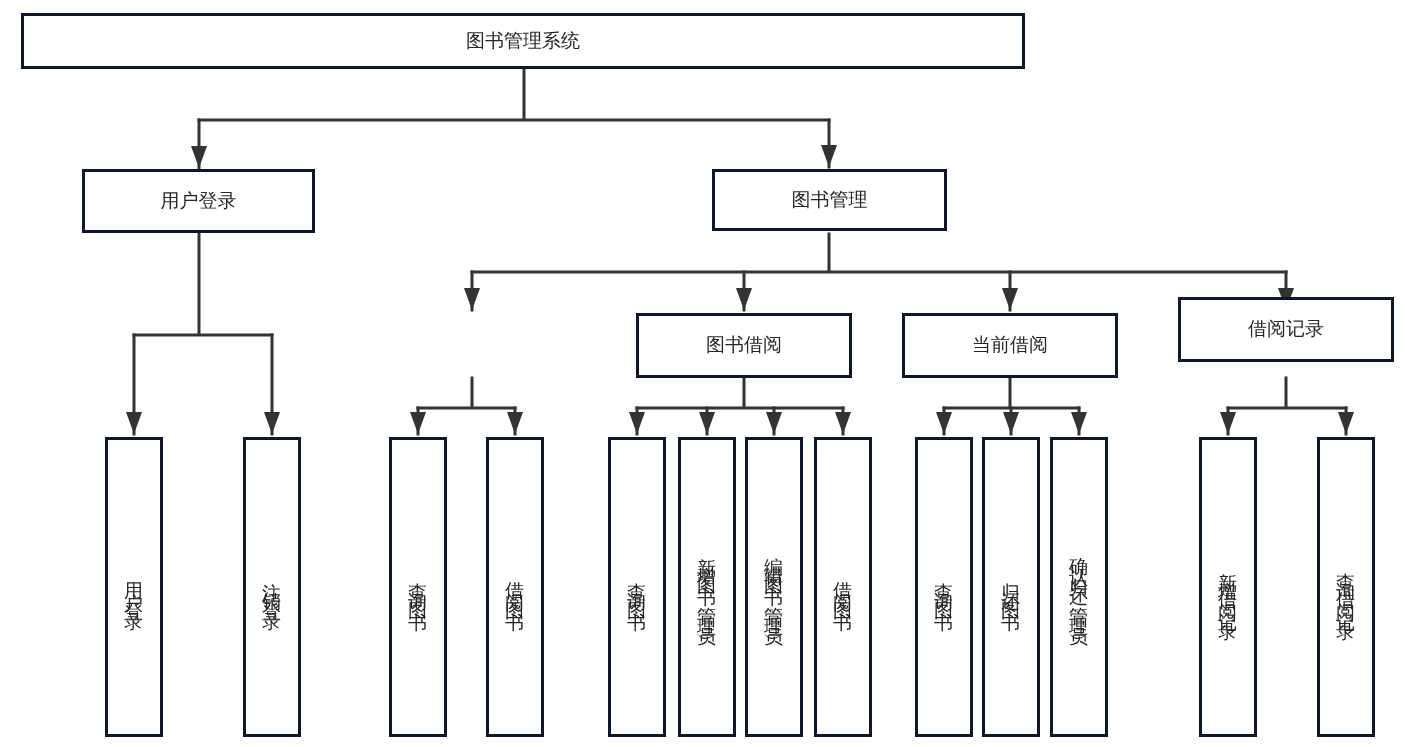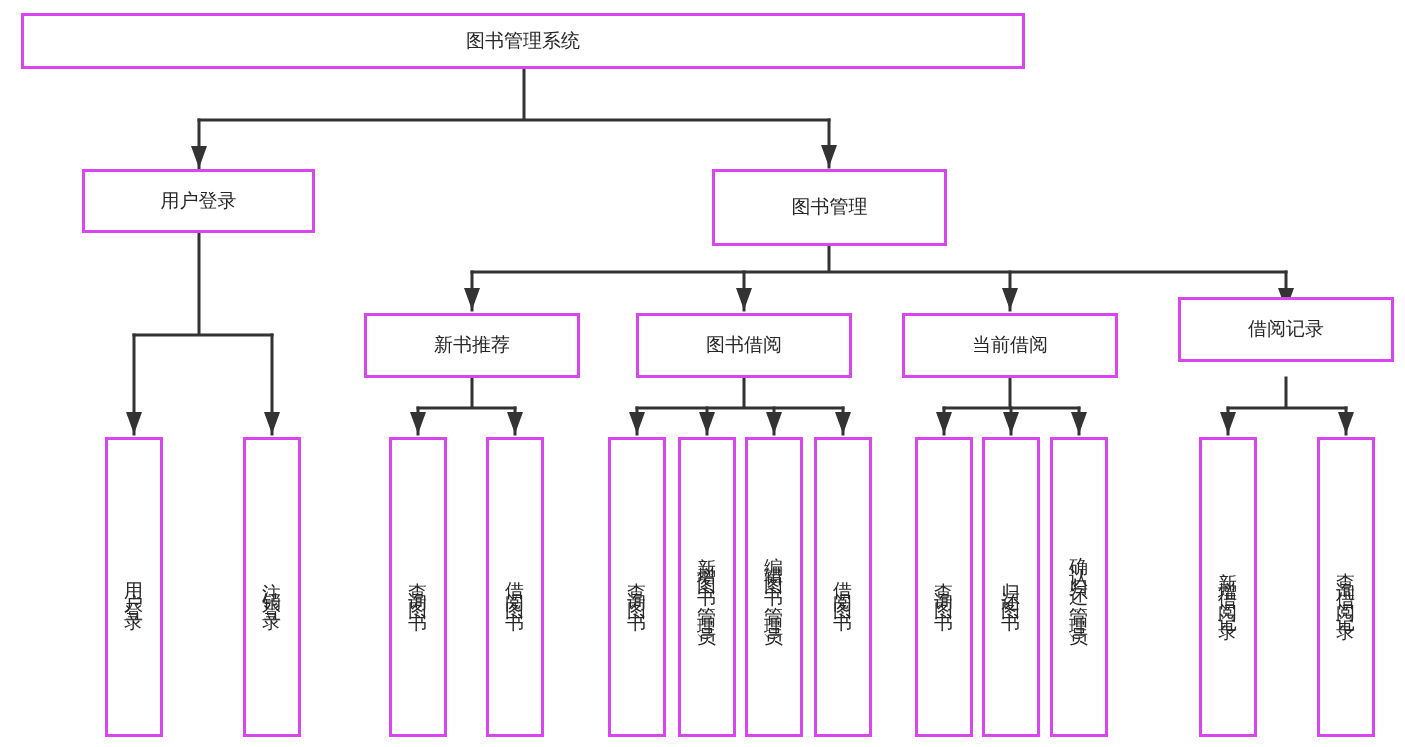--- a/index.html
+++ b/index.html
@@ -14,21 +14,21 @@
   #connectors {
     position: absolute;
     left: 0; top: 0;
     width: 1405px; height: 747px;
     z-index: 1;
   }
   .box {
     position: absolute;
     box-sizing: border-box;
     background: #ffffff;
-    border: 3px solid #d946ef;
+    border: 3px solid #0f172a;
     color: #262626;
     display: flex;
     align-items: center;
     justify-content: center;
     z-index: 2;
   }
   .box .lbl {
     font-size: 19px;
     line-height: 1.2;
     white-space: nowrap;
@@ -99,27 +99,24 @@
     </g>
   </svg>
 
   <div class="box" style="left:21px; top:13px; width:1004px; height:56px;">
     <span class="lbl">图书管理系统</span>
   </div>
 
   <div class="box" style="left:82px; top:169px; width:233px; height:64px;">
     <span class="lbl">用户登录</span>
   </div>
-  <div class="box" style="left:712px; top:169px; width:235px; height:77px;">
+  <div class="box" style="left:712px; top:169px; width:235px; height:62px;">
     <span class="lbl">图书管理</span>
   </div>
 
-  <div class="box" style="left:364px; top:313px; width:216px; height:65px;">
-    <span class="lbl">新书推荐</span>
-  </div>
   <div class="box" style="left:636px; top:313px; width:216px; height:65px;">
     <span class="lbl">图书借阅</span>
   </div>
   <div class="box" style="left:902px; top:313px; width:216px; height:65px;">
     <span class="lbl">当前借阅</span>
   </div>
   <div class="box" style="left:1178px; top:297px; width:216px; height:65px;">
     <span class="lbl">借阅记录</span>
   </div>
 

